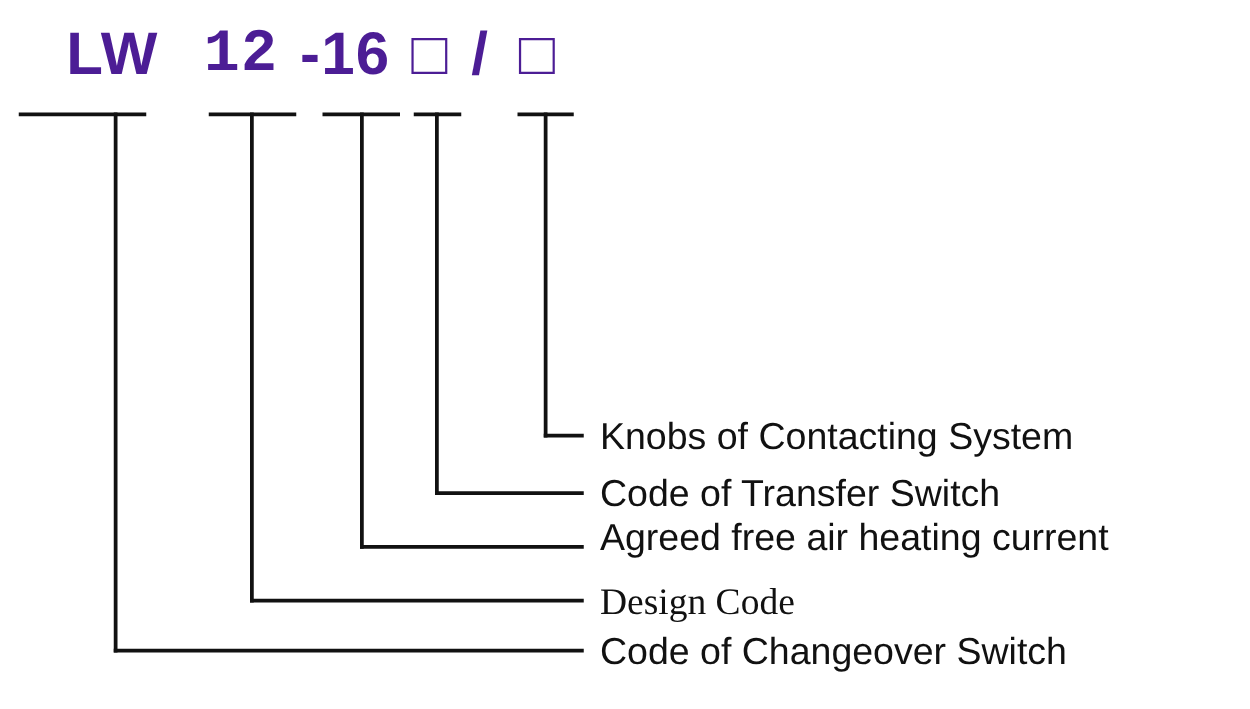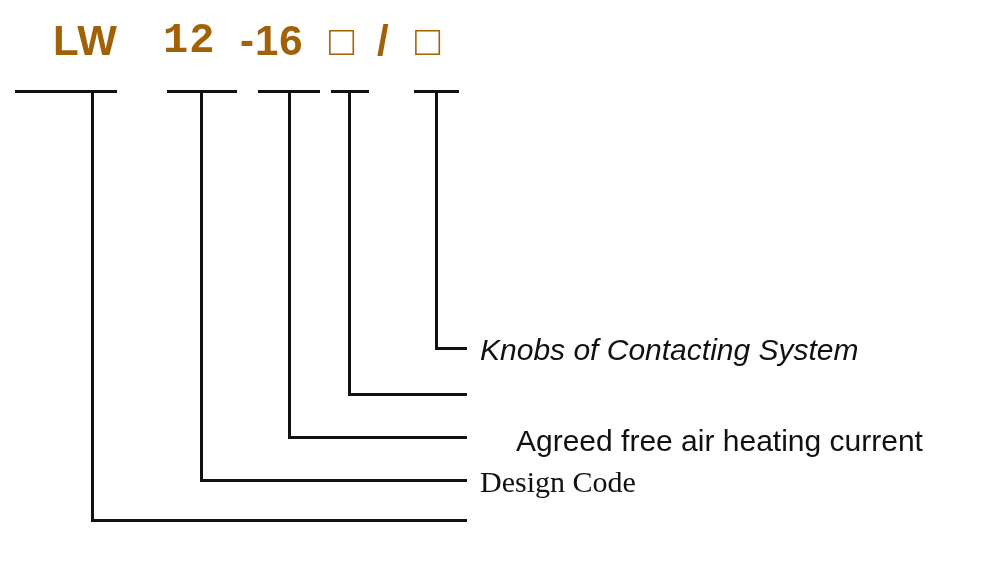--- a/index.html
+++ b/index.html
@@ -13,24 +13,24 @@
     height: 567px;
     background: #ffffff;
     font-family: "Liberation Sans", sans-serif;
     color: #111111;
     overflow: hidden;
   }
   
   .seg {
     position: absolute;
     top: 20px;
-    font-size: 42px;
+    font-size: 48px;
     font-weight: 600;
     line-height: 1;
-    color: #a16207;
+    color: #4c1d95;
     white-space: nowrap;
     letter-spacing: 1px;
   }
   .seg-series   { left: 53px; }
   .seg-design   { left: 163px; font-family: Liberation Mono, monospace; }
   .seg-current  { left: 240px; }
   .seg-box1     { left: 329px; font-weight: 500; }
   .seg-slash    { left: 377px; }
   .seg-box2     { left: 415px; font-weight: 500; }
 
@@ -66,23 +66,23 @@
   
   .callout {
     position: absolute;
     left: 480px;
     font-size: 30px;
     font-weight: 400;
     line-height: 1.1;
     color: #111111;
     white-space: nowrap;
   }
-  .l5 { top: 333px; font-style: italic; }
+  .l5 { top: 333px; }
   .l4 { top: 379px; }
-  .l3 { top: 424px; margin-left: 36px; }
+  .l3 { top: 414px; }
   .l2 { top: 465px; font-family: Liberation Serif, serif; }
   .l1 { top: 505px; }
 </style>
 </head>
 <body>
 
 <div class="canvas">
 
   <span class="seg seg-series">LW</span>
   <span class="seg seg-design">12</span>
@@ -103,16 +103,18 @@
   <div class="line v v4"></div>
   <div class="line v v5"></div>
 
   <div class="line h c5"></div>
   <div class="line h c4"></div>
   <div class="line h c3"></div>
   <div class="line h c2"></div>
   <div class="line h c1"></div>
 
   <div class="callout l5">Knobs of Contacting System</div>
+  <div class="callout l4">Code of Transfer Switch</div>
   <div class="callout l3">Agreed free air heating current</div>
   <div class="callout l2">Design Code</div>
+  <div class="callout l1">Code of Changeover Switch</div>
 
 </div>
 
 </body></html>

